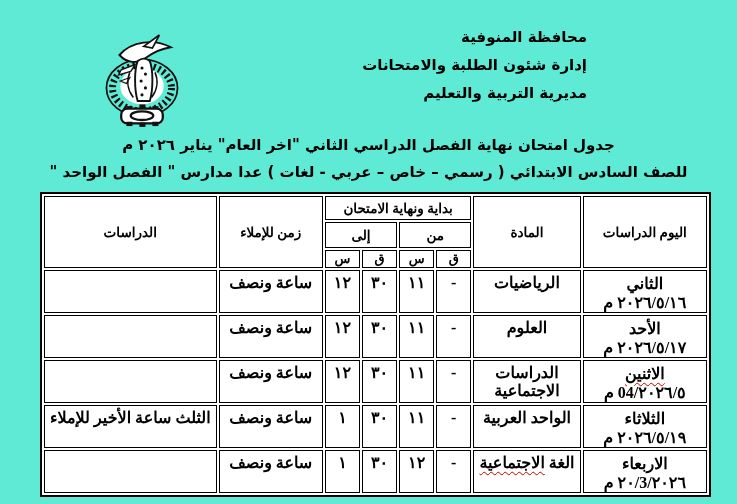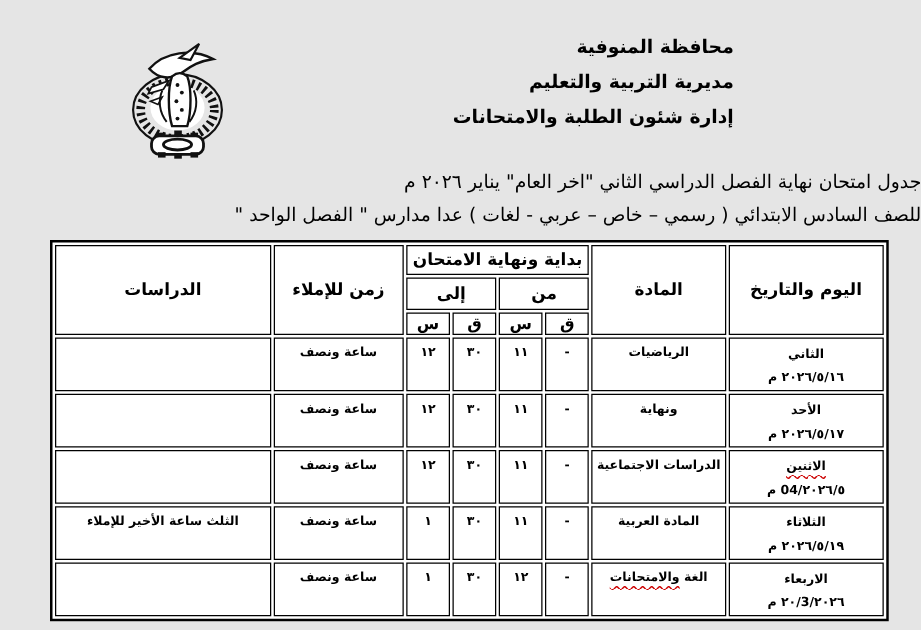--- a/index.html
+++ b/index.html
@@ -1,72 +1,72 @@
 <!DOCTYPE html>
 <html lang="ar"><head>
 <meta charset="utf-8">
 <style>
   * { margin:0; padding:0; box-sizing:border-box; }
   html,body { background:#ffffff; }
   .page {
-    position:relative; width:737px; height:504px; background:#e5e5e5;
+    position:relative; width:737px; height:504px; background:#5eead4;
     overflow:hidden; color:#000;
     font-family:"DejaVu Sans","Liberation Sans",sans-serif;
   }
   
   .letterhead {
     position:absolute; top:23px; right:150px; direction:rtl;
     text-align:right; font-weight:bold; font-size:15px; line-height:28px;
     white-space:nowrap;
   }
   
   .emblem { position:absolute; left:90px; top:28px; width:104px; height:106px; }
   
   .title {
-    position:absolute; left:0; width:100%; direction:rtl; 
-    font-weight:normal; font-size:15px; letter-spacing:0;
+    position:absolute; left:0; width:100%; direction:rtl; text-align:center;
+    font-weight:bold; font-size:15px; letter-spacing:0;
   }
   .title.t1 { top:136px; }
   .title.t2 { top:163px; }
   
   table.schedule {
     position:absolute; left:40px; top:192px; width:671px;
     border-collapse:separate; border-spacing:2px;
     border:2px solid #000; direction:rtl; table-layout:fixed;
     font-weight:bold; background:#fff;
   }
   .schedule th, .schedule td {
     border:1.5px solid #000; background:#fff; text-align:center;
-    padding:0 2px; overflow:hidden;
+    padding:0 2px; overflow:hidden;font-family:Liberation Serif, serif;
   }
   .schedule th { font-size:13.5px; vertical-align:middle; }
   tr.h1 { height:24px; }
   tr.h2 { height:26px; }
   tr.h3 { height:18px; }
   tr.h3 th { font-size:13px; }
   .schedule td {
-    font-size:10px; vertical-align:top; padding-top:3px; height:42px;
+    font-size:16px; vertical-align:top; padding-top:3px; height:42px;
     line-height:18px;
   }
   .daycell .day, .daycell .date { line-height:19px; }
   .misspell {
     text-decoration-line:underline; text-decoration-style:wavy;
     text-decoration-color:#cc0000; text-decoration-thickness:1px;
     text-underline-offset:3px;
   }
 </style>
 </head>
 <body>
 
 <div class="page">
 
   <div class="letterhead">
     <div>محافظة المنوفية</div>
+    <div>إدارة شئون الطلبة والامتحانات</div>
     <div>مديرية التربية والتعليم</div>
-    <div>إدارة شئون الطلبة والامتحانات</div>
   </div>
 
   <svg class="emblem" viewBox="0 0 120 120" aria-hidden="true">
     <g fill="none" stroke="#111" stroke-width="2">
       <ellipse cx="60" cy="68" rx="41" ry="33"></ellipse>
       <ellipse cx="60" cy="68" rx="34" ry="26.5" stroke-width="8" stroke-dasharray="2.5 3.5"></ellipse>
     </g>
     <ellipse cx="60" cy="66" rx="25" ry="21" fill="#fff"></ellipse>
 
     <path d="M34 30 C48 14 74 11 93 21 C80 23 73 27 65 33 C54 41 42 39 34 30 Z" fill="#fff" stroke="#111" stroke-width="2.2"></path>
@@ -108,21 +108,21 @@
         <col style="width:107px">
       <col style="width:35px">
         <col style="width:35px">
       <col style="width:35px">
         <col style="width:35px">
       <col style="width:104px">
         <col style="width:172px">
     </colgroup>
     <thead>
       <tr class="h1">
-        <th rowspan="3">اليوم والتاريخ</th>
+        <th rowspan="3">اليوم الدراسات</th>
         <th rowspan="3">المادة</th>
         <th colspan="4">بداية ونهاية الامتحان</th>
         <th rowspan="3">زمن للإملاء</th>
         <th rowspan="3">الدراسات</th>
       </tr>
       <tr class="h2">
         <th colspan="2">من</th>
         <th colspan="2">إلى</th>
       </tr>
       <tr class="h3">
@@ -144,21 +144,21 @@
         <td>٣٠</td>
         <td>١٢</td>
         <td>ساعة ونصف</td>
         <td></td>
       </tr>
       <tr>
         <td class="daycell">
           <div class="day">الأحد</div>
           <div class="date">٢٠٢٦/٥/١٧ م</div>
         </td>
-        <td>ونهاية</td>
+        <td>العلوم</td>
         <td>-</td>
         <td>١١</td>
         <td>٣٠</td>
         <td>١٢</td>
         <td>ساعة ونصف</td>
         <td></td>
       </tr>
       <tr>
         <td class="daycell">
           <div class="day misspell">الاثنين</div>
@@ -170,34 +170,34 @@
         <td>٣٠</td>
         <td>١٢</td>
         <td>ساعة ونصف</td>
         <td></td>
       </tr>
       <tr>
         <td class="daycell">
           <div class="day">الثلاثاء</div>
           <div class="date">٢٠٢٦/٥/١٩ م</div>
         </td>
-        <td>المادة العربية</td>
+        <td>الواحد العربية</td>
         <td>-</td>
         <td>١١</td>
         <td>٣٠</td>
         <td>١</td>
         <td>ساعة ونصف</td>
         <td>الثلث ساعة الأخير للإملاء</td>
       </tr>
       <tr>
         <td class="daycell">
           <div class="day">الاربعاء</div>
           <div class="date">٢٠٢٦/3/٢٠ م</div>
         </td>
-        <td><span>الغة</span> <span class="misspell">والامتحانات</span></td>
+        <td><span>الغة</span> <span class="misspell">الاجتماعية</span></td>
         <td>-</td>
         <td>١٢</td>
         <td>٣٠</td>
         <td>١</td>
         <td>ساعة ونصف</td>
         <td></td>
       </tr>
     </tbody>
   </table>
 

